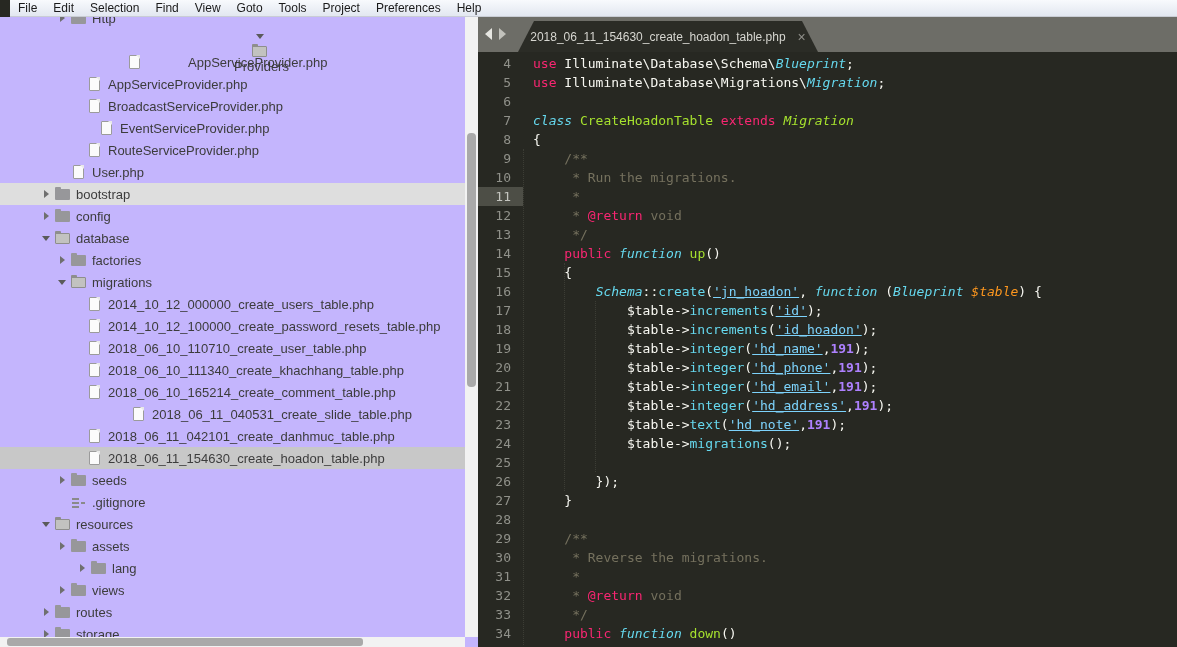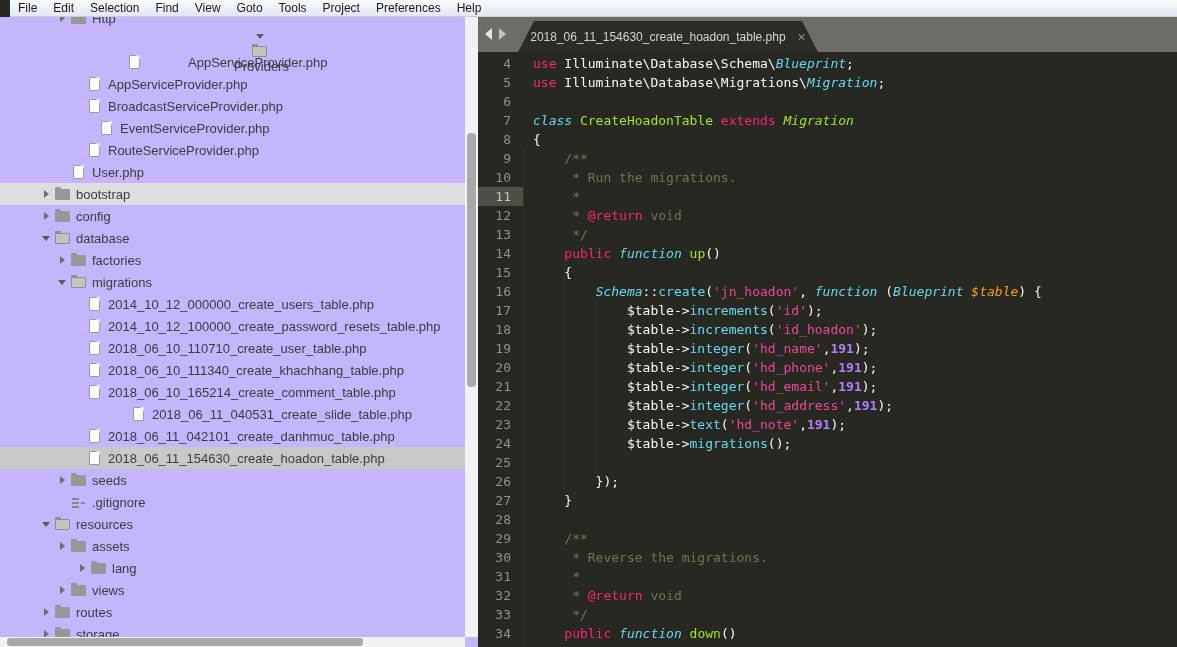--- a/index.html
+++ b/index.html
@@ -115,21 +115,21 @@
   }
   .gutter.current { background:#4d4e46; color:#c4c5bf; }
   .code-text { padding-left:10px; color:#f8f8f2; }
 
   .w  { color:#f8f8f2; }
   .k  { color:#f92672; }
   .t  { color:#66d9ef; font-style:italic; }
   .f  { color:#66d9ef; }
   .g  { color:#a6e22e; }
   .gi { color:#a6e22e; font-style:italic; }
-  .s  { color:#ec4899; }
+  .s  { color:#7dd3fc;text-decoration:underline; }
   .n  { color:#ae81ff;font-weight:bold; }
   .p  { color:#fd971f; font-style:italic; }
   .c  { color:#75715e; }
   .ck { color:#f92672; }
 
   .guide { position:absolute; width:0; border-left:1px dotted #3c3d35; }
 </style>
 </head>
 <body>
 

